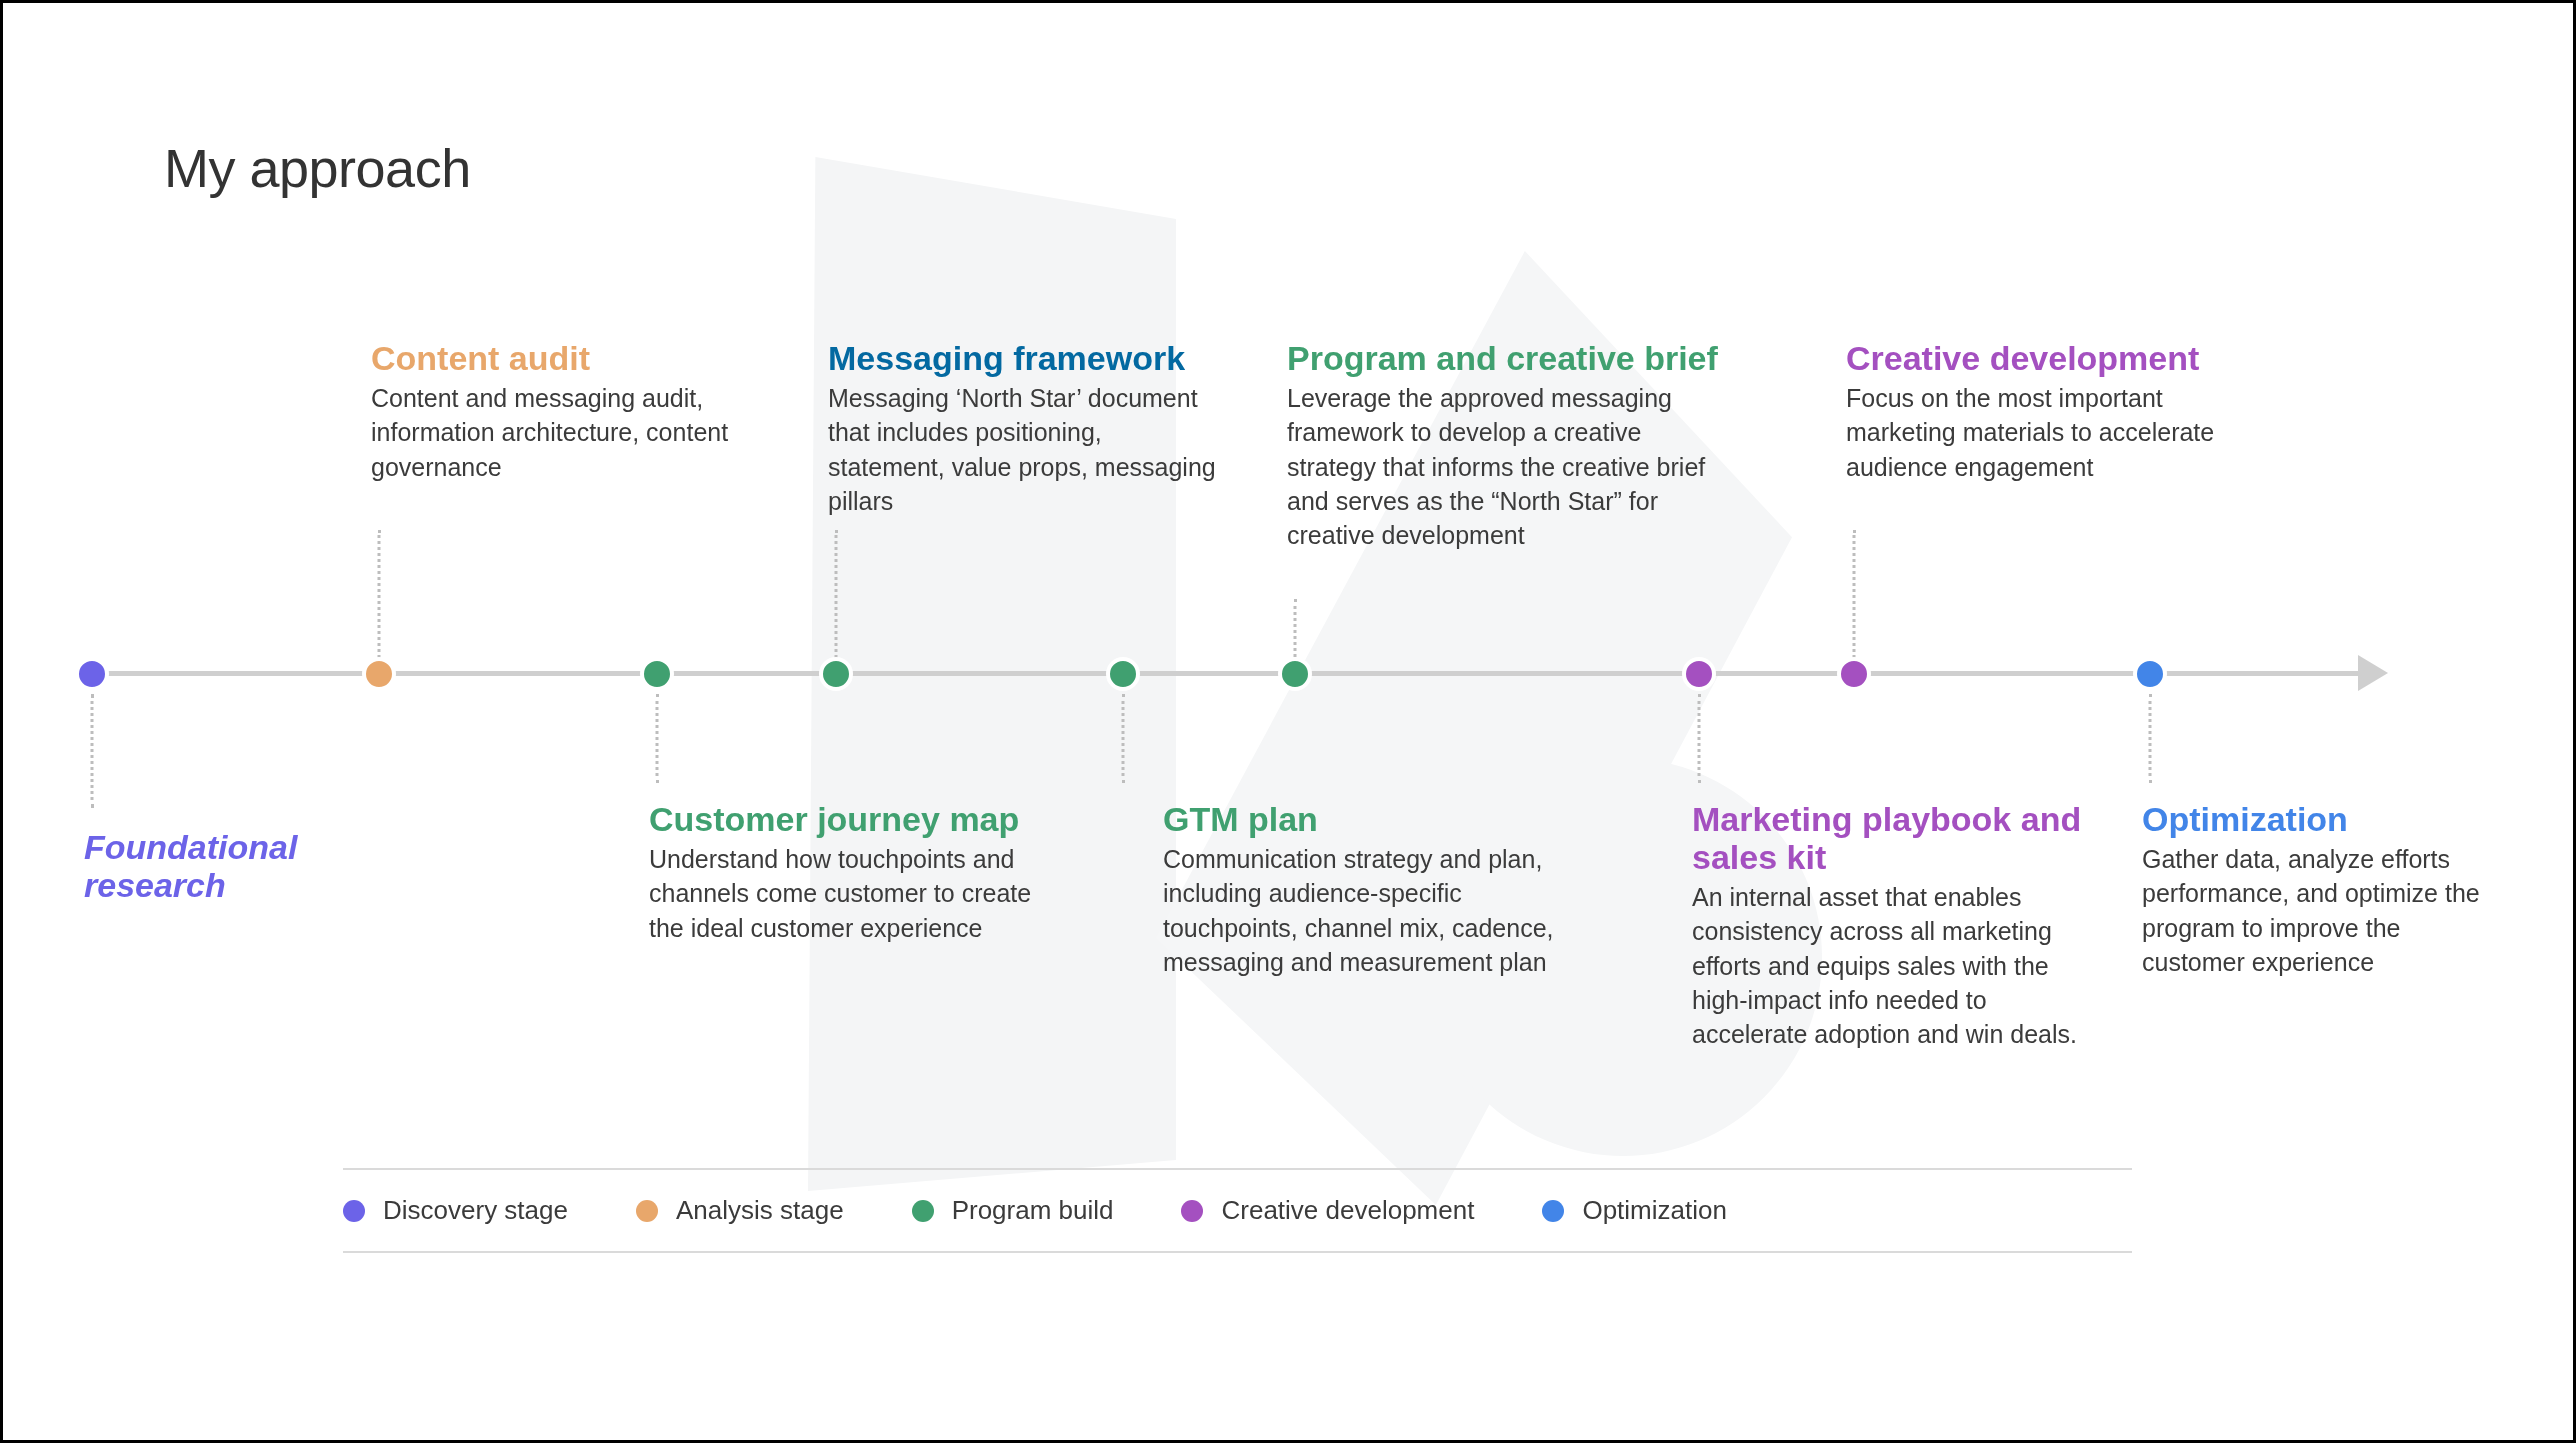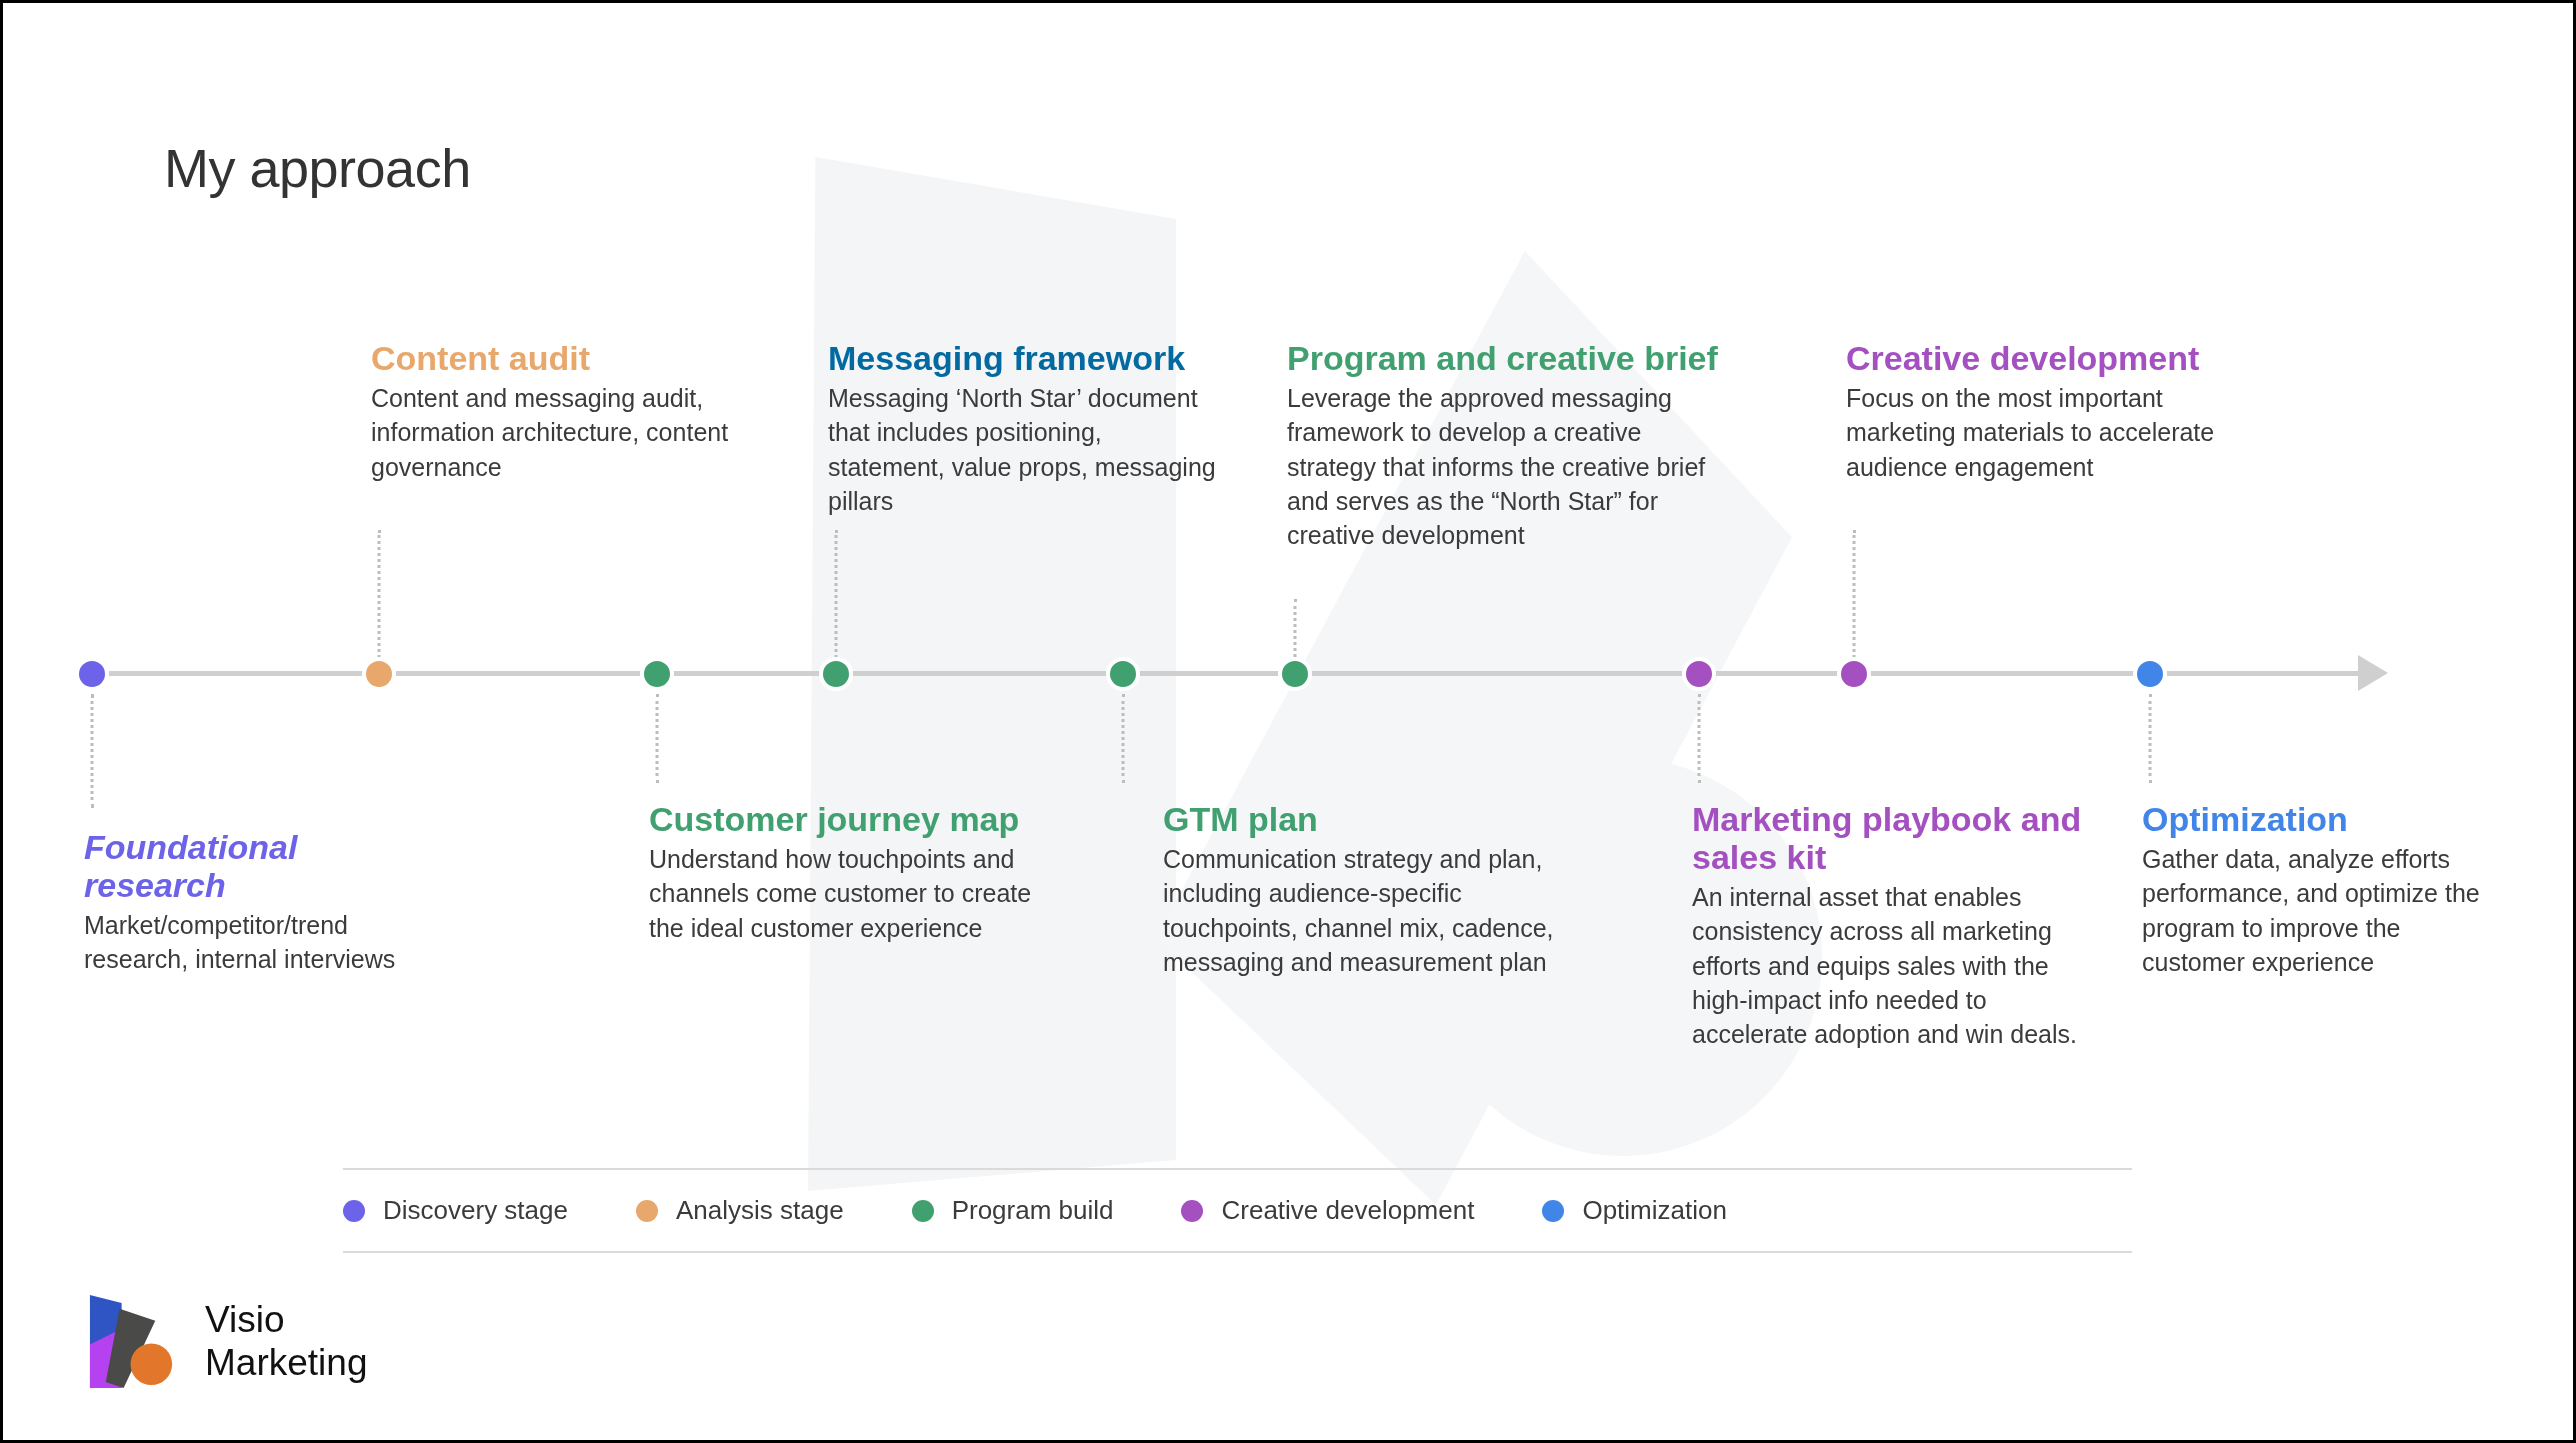--- a/index.html
+++ b/index.html
@@ -112,21 +112,20 @@
   <div id="title">My approach</div>
 
   <div id="axis-line"></div>
   <div id="axis-arrow"></div>
 
   <div id="nodes">
       <div class="dot" title="Foundational research" style="left: 89px; background: rgb(108, 99, 232);"></div>
       <div class="leader" style="left: 89px; top: 691px; height: 114px;"></div>
       <div class="block" style="left: 81px; top: 825px; width: 358px;">
         <h3 style="color: rgb(108, 99, 232); font-style: italic;">Foundational research</h3>
-        <p>Market/competitor/trend research, internal interviews</p>
       </div>
       <div class="dot" title="Content audit" style="left: 376px; background: rgb(232, 167, 107);"></div>
       <div class="leader" style="left: 376px; top: 527px; height: 134px;"></div>
       <div class="block" style="left: 368px; top: 336px; width: 398px;">
         <h3 style="color: rgb(232, 167, 107);">Content audit</h3>
         <p>Content and messaging audit, information architecture, content governance</p>
       </div>
       <div class="dot" title="Customer journey map" style="left: 654px; background: rgb(64, 160, 112);"></div>
       <div class="leader" style="left: 654px; top: 691px; height: 89px;"></div>
       <div class="block" style="left: 646px; top: 797px; width: 398px;">
@@ -187,27 +186,15 @@
       <div class="legend-item">
         <span class="legend-dot" style="background: rgb(164, 80, 192);"></span>
         <span class="legend-label">Creative development</span>
       </div>
       <div class="legend-item">
         <span class="legend-dot" style="background: rgb(66, 133, 232);"></span>
         <span class="legend-label">Optimization</span>
       </div>
     </div>
 
-  <div id="logo">
-    <div id="logo-mark">
-      <svg width="99" height="109" viewBox="0 0 100 110">
-        <polygon points="6,8 38,16 38,88 6,102" fill="#2F55C4"></polygon>
-        <polygon points="6,58 38,42 38,102 6,102" fill="#B641F0"></polygon>
-        <polygon points="36,22 72,34 40,102 22,96" fill="#4A4A48"></polygon>
-        <circle cx="68" cy="78" r="21" fill="#E2772B"></circle>
-      </svg>
-    </div>
-    <div id="logo-text">Visio
-Marketing</div>
-  </div>
 
 </div>
 
 
 </body></html>

